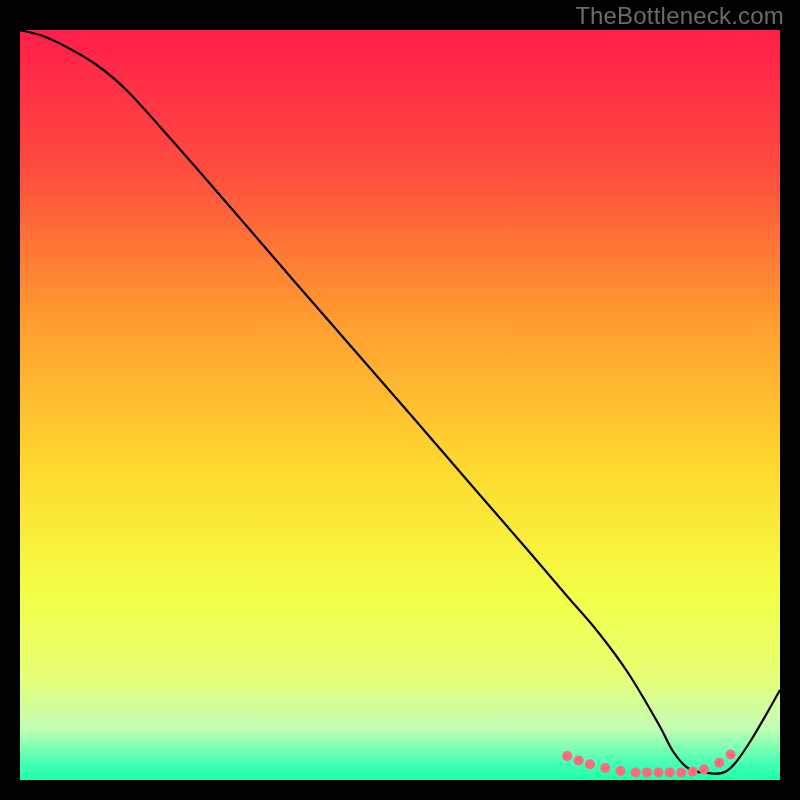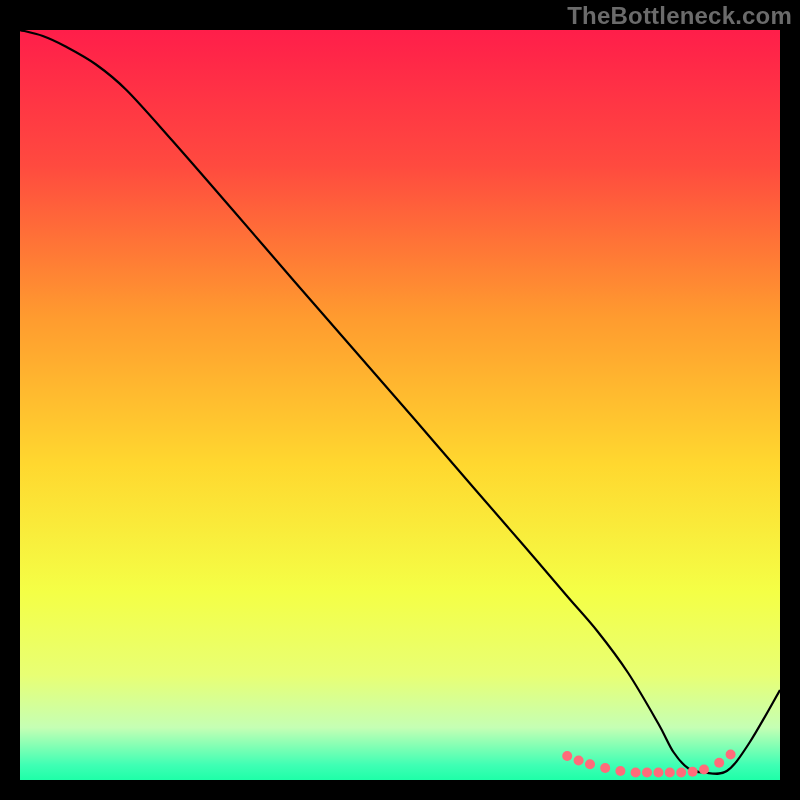--- a/index.html
+++ b/index.html
@@ -12,24 +12,24 @@
   }
   .frame {
     position: relative;
     width: 800px;
     height: 800px;
     background: #000000;
   }
   .watermark {
     position: absolute;
     top: 2px;
-    right: 8px;
+    right: 16px;
     font-family: Arial, Helvetica, sans-serif;
     font-size: 24px;
-    font-weight: 700;
+    font-weight: 400;
     color: #6b6b6b;
     letter-spacing: 0.2px;
     z-index: 5;
   }
   .plot {
     position: absolute;
     left: 20px;
     top: 30px;
     width: 760px;
     height: 750px;

